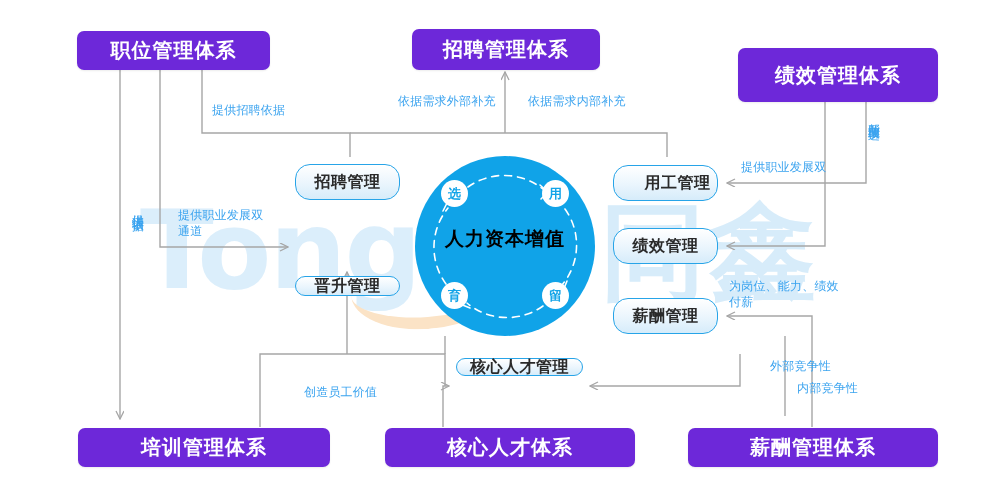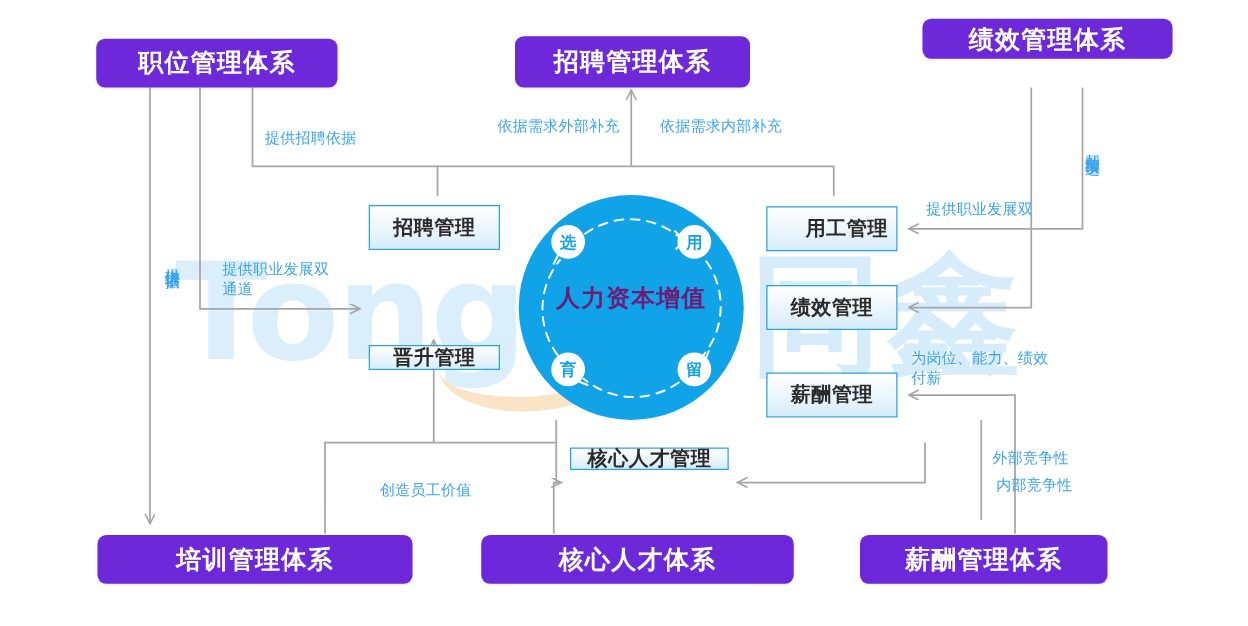--- a/index.html
+++ b/index.html
@@ -41,33 +41,33 @@
     display:flex; align-items:center; justify-content:center;
     color:#ffffff; font-size:20px; font-weight:700; letter-spacing:1px;
     box-shadow:0 1px 2px rgba(0,0,0,.08);
   }
 
   
   .mod-box {
     position:absolute;
     background:linear-gradient(180deg,#ffffff 0%,#eaf5fd 55%,#d6ecfa 100%);
     border:1.5px solid #27a4e8;
-    border-radius:0;
+    border-radius:15px;
     display:flex; align-items:center; justify-content:center;
     color:#2a2a2a; font-size:16px; font-weight:700; letter-spacing:.5px;
   }
 
   
   #core-circle {
     position:absolute; left:415px; top:156px; width:180px; height:180px;
     border-radius:50%; background:#10a3e8;
   }
   #core-circle .core-title {
     position:absolute; left:0; right:0; top:70px; text-align:center;
-    color:#701a75; font-size:19px; font-weight:700; letter-spacing:1px;
+    color:#000000; font-size:19px; font-weight:700; letter-spacing:1px;
   }
   .node-chip {
     position:absolute; width:27px; height:27px; border-radius:50%;
     background:#ffffff; display:flex; align-items:center; justify-content:center;
     color:#12a4e8; font-size:13px; font-weight:700;
   }
   #chip-xuan { left:26px;  top:24px; }
   #chip-yong { left:127px; top:24px; }
   #chip-liu  { left:127px; top:126px; }
   #chip-yu   { left:26px;  top:126px; }
@@ -149,27 +149,27 @@
     <div class="node-chip" id="chip-xuan">选</div>
     <div class="node-chip" id="chip-yong">用</div>
     <div class="node-chip" id="chip-liu">留</div>
     <div class="node-chip" id="chip-yu">育</div>
   </div>
 
   <div class="sys-box" style="left:77px;top:31px;width:193px;height:39px;">职位管理体系</div>
 
   <div class="sys-box" style="left:412px;top:29px;width:188px;height:41px;">招聘管理体系</div>
 
-  <div class="sys-box" style="left:738px;top:15px;width:200px;height:32px;">绩效管理体系</div>
+  <div class="sys-box" style="left:738px;top:48px;width:200px;height:54px;">绩效管理体系</div>
 
   <div class="sys-box" style="left:78px;top:428px;width:252px;height:39px;">培训管理体系</div>
 
   <div class="sys-box" style="left:385px;top:428px;width:250px;height:39px;">核心人才体系</div>
 
-  <div class="sys-box" style="left:688px;top:428px;width:198px;height:39px;">薪酬管理体系</div>
+  <div class="sys-box" style="left:688px;top:428px;width:250px;height:39px;">薪酬管理体系</div>
 
   <div class="mod-box" style="left:295px;top:164px;width:105px;height:36px;">招聘管理</div>
 
   <div class="mod-box" style="left:295px;top:244px;width:105px;height:20px;margin-top:32px;">晋升管理</div>
 
   <div class="mod-box" style="left:613px;top:165px;width:105px;height:36px;padding-left:24px;">用工管理</div>
 
   <div class="mod-box" style="left:613px;top:228px;width:105px;height:36px;">绩效管理</div>
 
   <div class="mod-box" style="left:613px;top:298px;width:105px;height:36px;">薪酬管理</div>
@@ -189,17 +189,17 @@
   <div class="elabel" style="left:729px;top:278px;width:120px;">为岗位、能力、绩效
 付薪</div>
 
   <div class="elabel" style="left:178px;top:207px;width:115px;">提供职业发展双
 通道</div>
 
   <div class="elabel vert" style="left:130px;top:205px;">提供培训依据</div>
 
   <div class="elabel" style="left:304px;top:384px;">创造员工价值</div>
 
-  <div class="elabel" style="left:794px;top:358px;font-family:Liberation Serif, serif;">外部竞争性</div>
+  <div class="elabel" style="left:770px;top:358px;font-family:Liberation Serif, serif;">外部竞争性</div>
 
   <div class="elabel" style="left:797px;top:380px;">内部竞争性</div>
 
 </div>
 
 </body></html>

